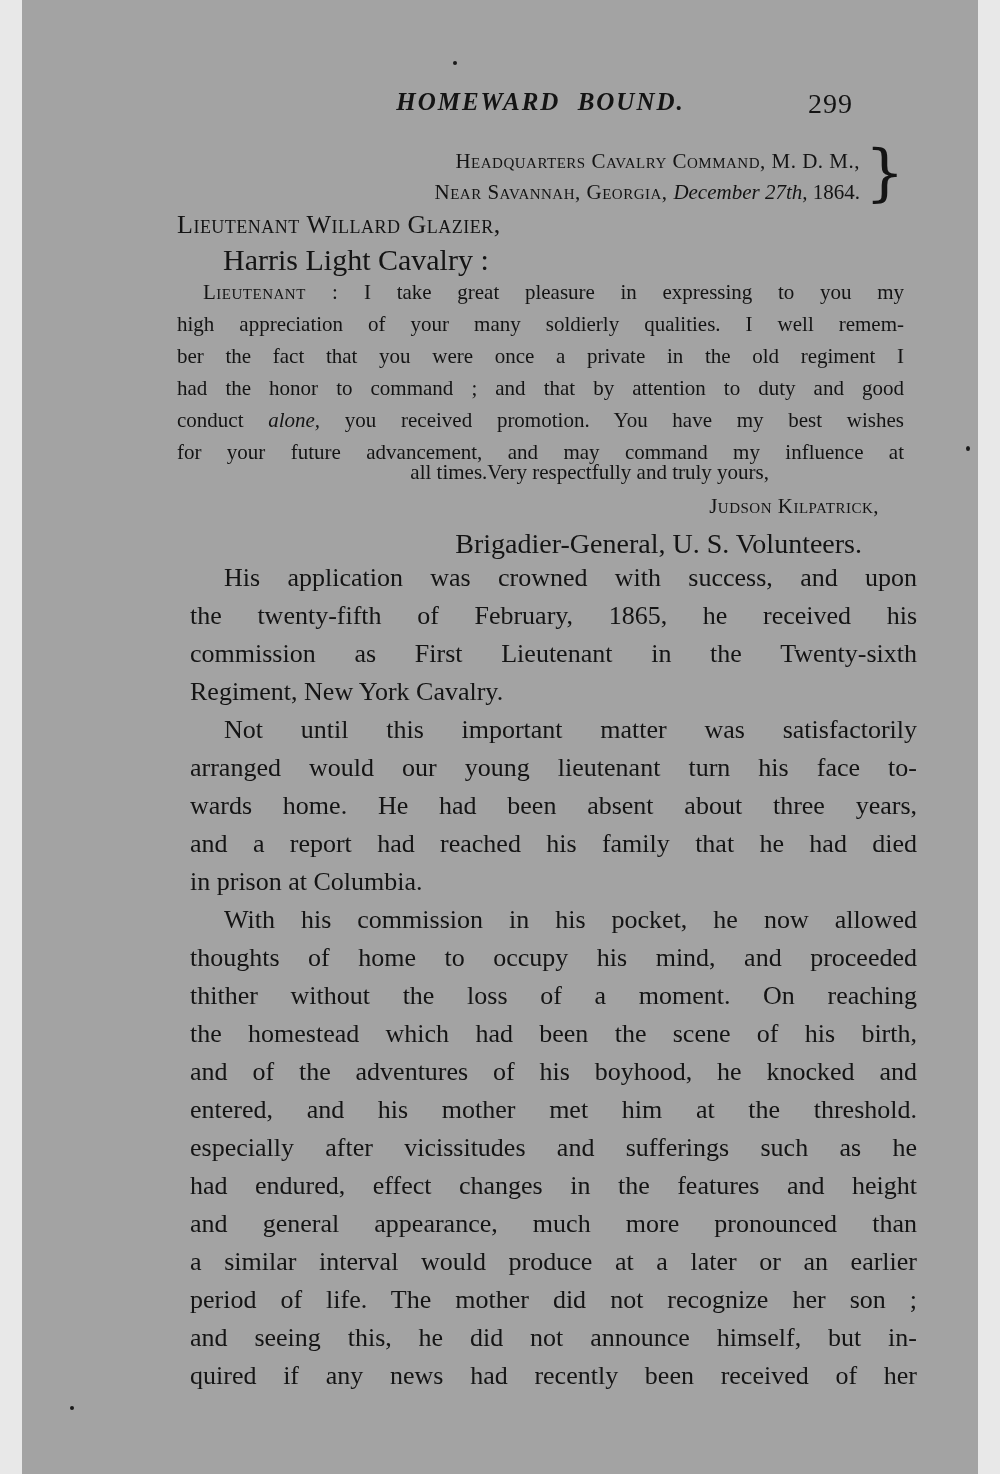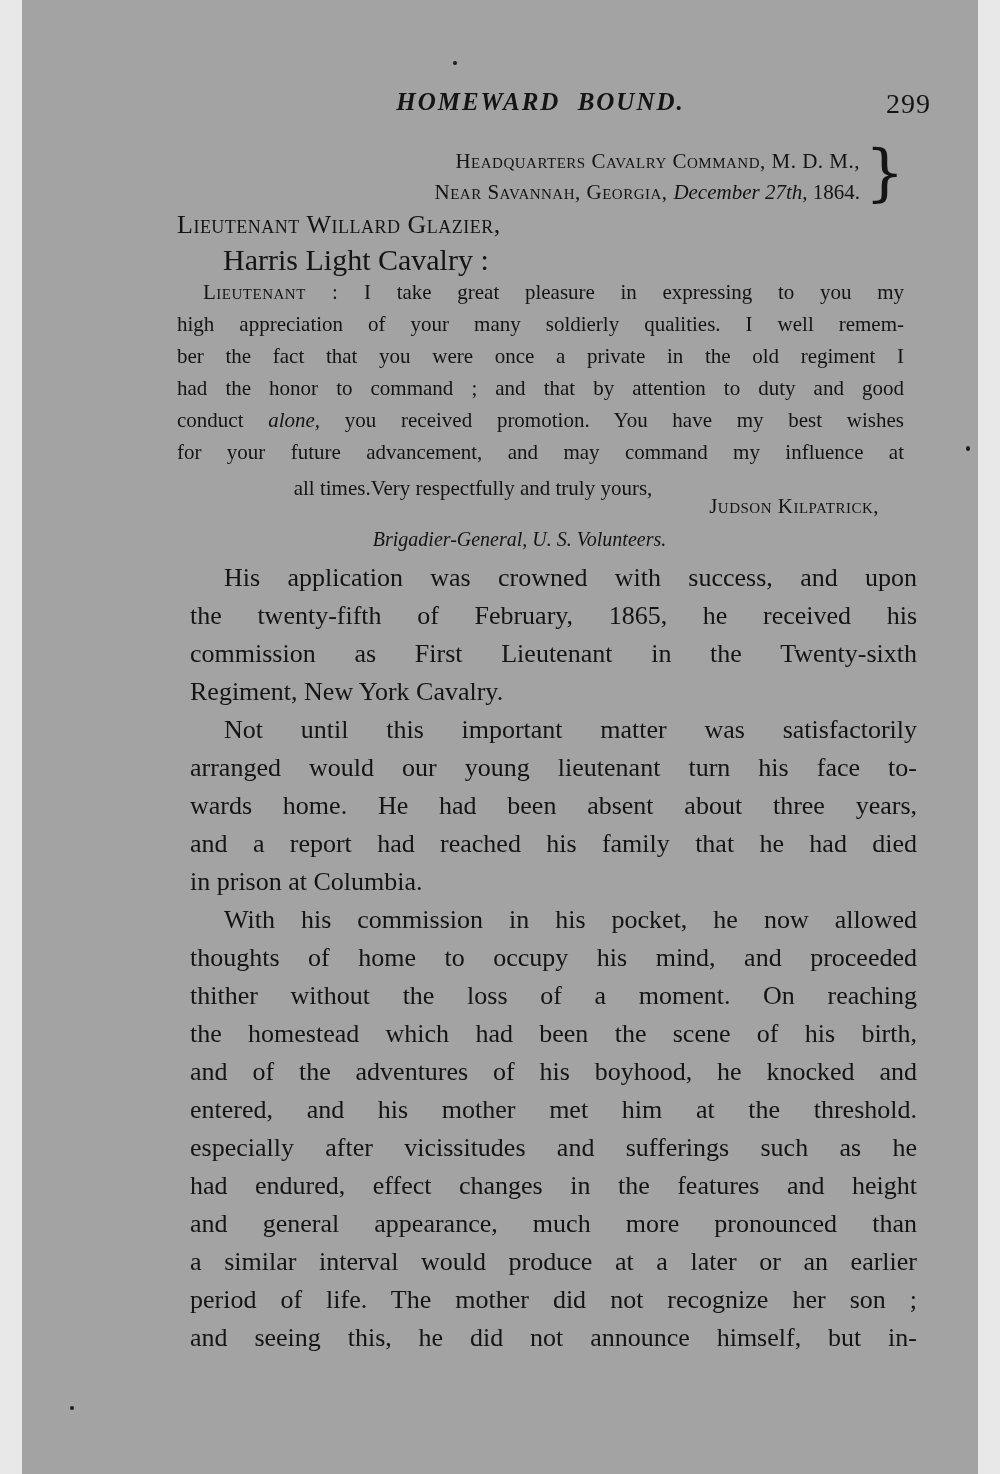--- a/index.html
+++ b/index.html
@@ -14,21 +14,21 @@
   }
   .col { position:absolute; left:155px; width:727px; }
 
   
   .running-head {
     top:88px; text-align:center;
     font-style:italic; font-weight:bold;
     font-size:25px; letter-spacing:2px; word-spacing:9px;
   }
   .page-number {
-    position:absolute; left:864px; top:88px;
+    position:absolute; left:786px; top:88px;
     font-size:28px; letter-spacing:1px;
   }
 
   
   .letter-heading {
     top:146px; width:683px; text-align:right;
     font-size:21px; line-height:31px;
   }
   .sc { font-variant:small-caps; letter-spacing:0.5px; }
   .letter-heading em, .lb-line em { font-style:italic; }
@@ -39,24 +39,24 @@
   }
   .addressee1 { top:210px; font-size:26px; }
   .addressee2 { top:243px; padding-left:46px; font-size:30px; }
 
   .letter-body { top:268px; font-size:21px; }
   .lb-line { line-height:32px; height:32px; overflow:hidden; }
   .jl { text-align:justify; text-align-last:justify; }
   .ll { text-align:justify; text-align-last:left; }
   .ind-sm { text-indent:26px;margin-top:8px; }
 
-  .closing-row { top:476px; font-size:21px; display:flex; justify-content:center; }
+  .closing-row { top:460px; font-size:21px; display:flex; justify-content:flex-end; }
   .closing-right { margin-right:135px; }
   .signature { top:494px; text-align:right; padding-right:25px; box-sizing:border-box; font-size:21px; }
-  .signature-title { top:528px; text-align:center; padding-right:42px; box-sizing:border-box; font-size:20px;font-style:italic; }
+  .signature-title { top:528px; text-align:right; padding-right:42px; box-sizing:border-box; font-size:28px; }
 
   
   .main { top:559px; font-size:26px;margin-left:13px; }
   .m-line { line-height:38px; height:38px; overflow:hidden; }
   .ind { text-indent:34px; }
 
   .sig-mark { top:1473px; padding-left:68px; font-size:24px; }
 
   
   .speck { position:absolute; background:#1a1a1a; border-radius:50%; }
@@ -112,20 +112,21 @@
     <div class="m-line jl">thither without the loss of a moment.  On reaching</div>
     <div class="m-line jl">the homestead which had been the scene of his birth,</div>
     <div class="m-line jl">and of the adventures of his boyhood, he knocked and</div>
     <div class="m-line jl">entered, and his mother met him at the threshold.</div>
     <div class="m-line jl">especially after vicissitudes and sufferings such as he</div>
     <div class="m-line jl">had endured, effect changes in the features and height</div>
     <div class="m-line jl">and general appearance, much more pronounced than</div>
     <div class="m-line jl">a similar interval would produce at a later or an earlier</div>
     <div class="m-line jl">period of life.  The mother did not recognize her son ;</div>
     <div class="m-line jl">and seeing this, he did not announce himself, but in-</div>
+    <div class="m-line jl">quired if any news had recently been received of her</div>
   </div>
 
   <div class="col sig-mark">23</div>
 
   <div class="speck speck-a"></div>
   <div class="speck speck-b"></div>
   <div class="speck speck-c"></div>
 
 </div>
 

